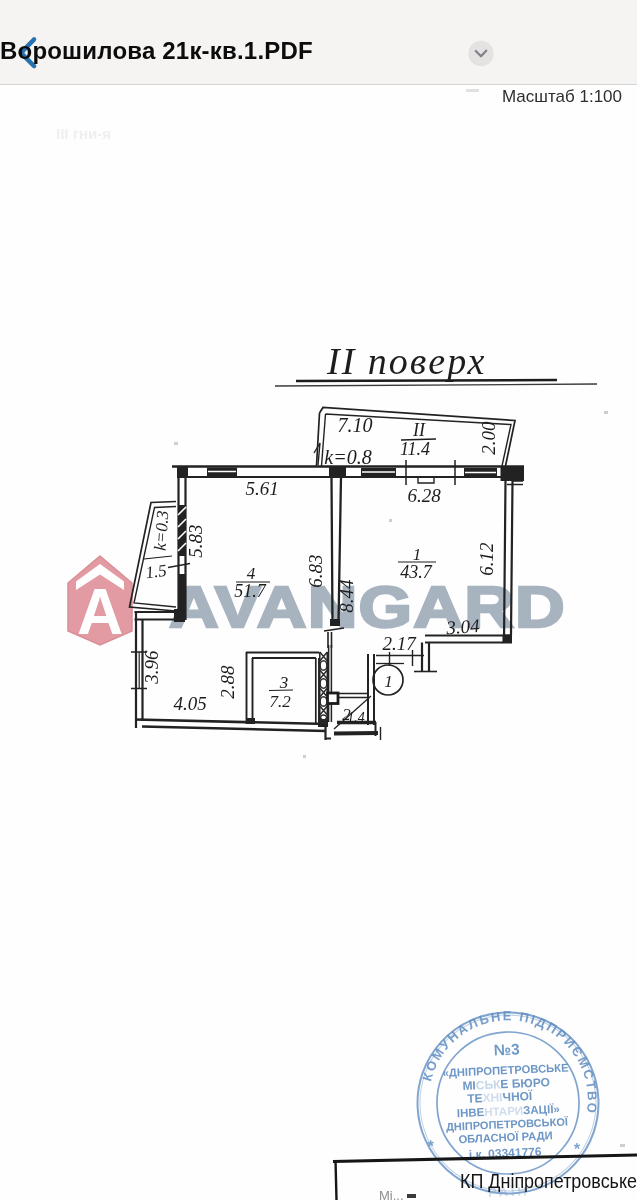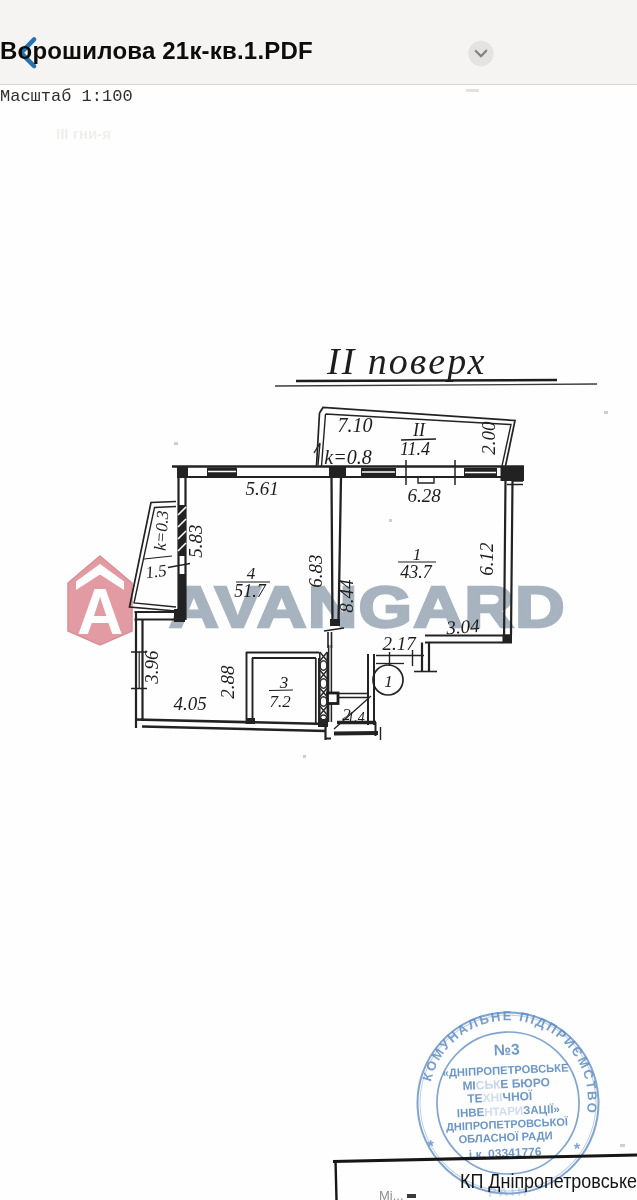--- a/index.html
+++ b/index.html
@@ -1,19 +1,19 @@
 <!DOCTYPE html>
 <html><head>
 <meta charset="utf-8">
 <style>
 html,body{margin:0;padding:0;}
 body{width:637px;height:1200px;background:#fefefe;font-family:"Liberation Sans",sans-serif;overflow:hidden;position:relative;}
 #navbar{position:absolute;left:0;top:0;width:637px;height:84px;background:#f5f4f2;border-bottom:1px solid #d6d5d3;}
 #navtitle{position:absolute;left:0;top:37px;width:594px;text-align:left;font-size:24px;font-weight:bold;color:#0c0c0c;letter-spacing:0.2px;}
-#scaleline{position:absolute;left:0;top:87px;width:622px;text-align:left;font-size:17px;color:#2e2e2e;font-family:Liberation Mono, monospace;}
+#scaleline{position:absolute;left:0;top:87px;width:622px;text-align:right;font-size:17px;color:#2e2e2e;}
 .abs{position:absolute;}
 </style>
 </head>
 <body>
 
 <div id="navbar"></div>
 
 <svg class="abs" style="left:0;top:0" width="60" height="84" viewBox="0 0 60 84">
 <path d="M34 39.5 L21 52.8 L34 66" fill="none" stroke="#2571b2" stroke-width="4.6" stroke-linecap="round" stroke-linejoin="round"></path>
 </svg>

